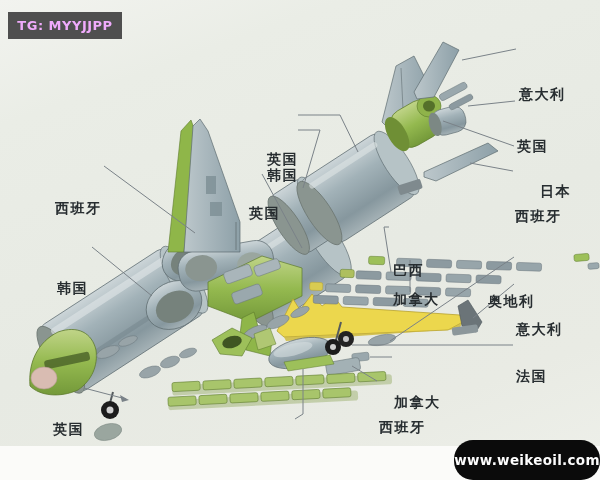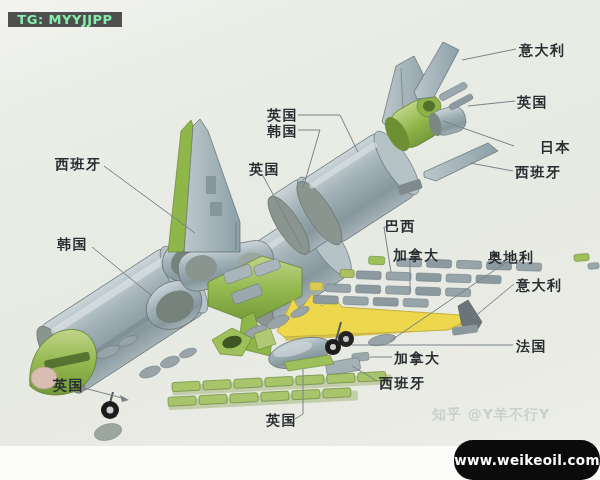--- a/index.html
+++ b/index.html
@@ -4,25 +4,25 @@
 <style>
   html,body{margin:0;padding:0;}
   .canvas{
     position:relative;width:600px;height:480px;overflow:hidden;
     background:linear-gradient(160deg,#f2f3ef 0%,#eaede6 18%,#e7eae3 55%,#e9ebe4 80%,#eef0ea 100%);
     font-family:"DejaVu Sans","Liberation Sans",sans-serif;
   }
   .diagram-svg{position:absolute;left:0;top:0;}
   .part-label{
     position:absolute;font-size:14px;font-weight:600;color:#272d30;
-    letter-spacing:1.5px;white-space:nowrap;line-height:1.15;
+    letter-spacing:1.5px;white-space:nowrap;line-height:1.15;margin-top:44px;
   }
   .badge-tg{
-    position:absolute;left:8px;top:12px;width:114px;height:15px;
-    background:#4f4f4f;color:#86efac;font-size:13px;font-weight:700;
+    position:absolute;left:8px;top:12px;width:114px;height:27px;
+    background:#4f4f4f;color:#f0abfc;font-size:13px;font-weight:700;
     letter-spacing:.5px;display:flex;align-items:center;justify-content:center;
   }
   .bottom-strip{position:absolute;left:0;top:446px;width:600px;height:34px;background:#fbfbf9;}
   .badge-site{
     position:absolute;right:0;top:440px;width:146px;height:40px;background:#0b0b0b;
     color:#fdfdfd;font-size:13.5px;font-weight:700;letter-spacing:.3px;
     display:flex;align-items:center;justify-content:center;border-radius:19px;
   }
   .watermark{
     position:absolute;left:432px;top:406px;font-size:14px;color:#c8d1cb;
@@ -285,27 +285,26 @@
 
   <div class="part-label" style="left:55px;top:156px">西班牙</div>
   <div class="part-label" style="left:57px;top:236px">韩国</div>
   <div class="part-label" style="left:267px;top:107px">英国</div>
   <div class="part-label" style="left:267px;top:123px">韩国</div>
   <div class="part-label" style="left:249px;top:161px">英国</div>
   <div class="part-label" style="left:519px;top:42px">意大利</div>
   <div class="part-label" style="left:517px;top:94px">英国</div>
   <div class="part-label" style="left:540px;top:139px">日本</div>
   <div class="part-label" style="left:515px;top:164px">西班牙</div>
-  <div class="part-label" style="left:385px;top:218px">巴西</div>
+  <div class="part-label" style="left:393px;top:218px">巴西</div>
   <div class="part-label" style="left:393px;top:247px">加拿大</div>
   <div class="part-label" style="left:488px;top:249px">奥地利</div>
   <div class="part-label" style="left:516px;top:277px">意大利</div>
-  <div class="part-label" style="left:516px;top:338px">法国</div>
+  <div class="part-label" style="left:516px;top:324px">法国</div>
   <div class="part-label" style="left:394px;top:350px">加拿大</div>
   <div class="part-label" style="left:379px;top:375px">西班牙</div>
   <div class="part-label" style="left:266px;top:412px">英国</div>
   <div class="part-label" style="left:53px;top:377px">英国</div>
 
-  <div class="watermark">知乎 @Y羊不行Y</div>
   <div class="bottom-strip"></div>
   <div class="badge-tg">TG: MYYJJPP</div>
   <div class="badge-site">www.weikeoil.com</div>
 </div>
 
 </body></html>

